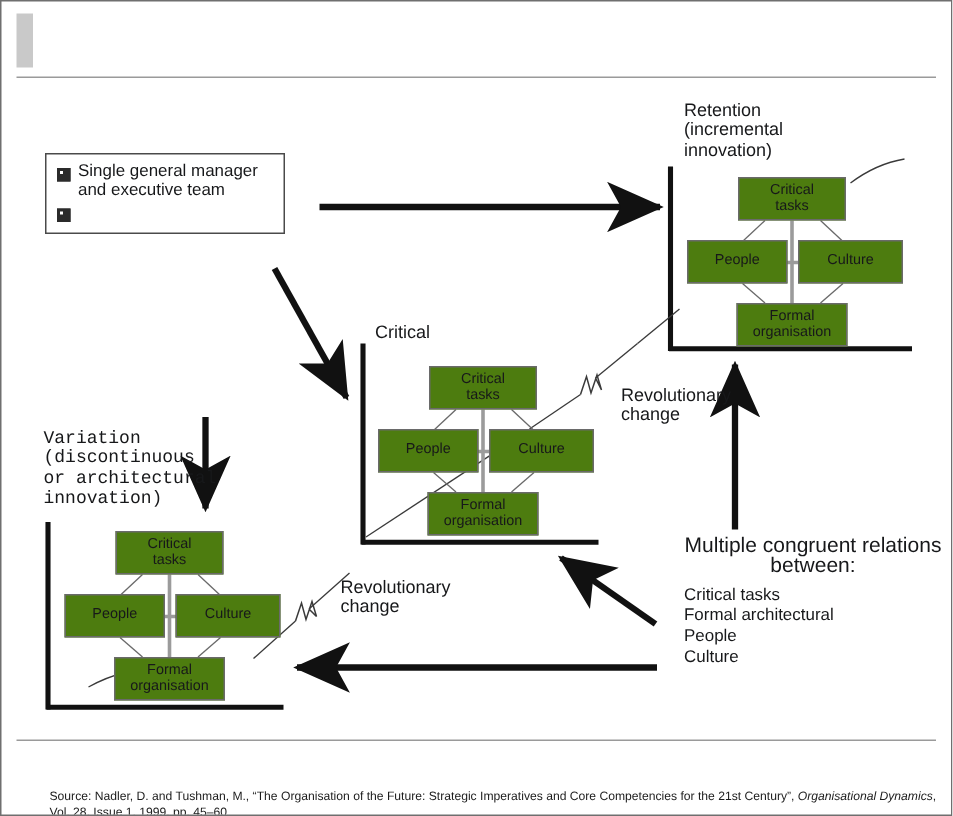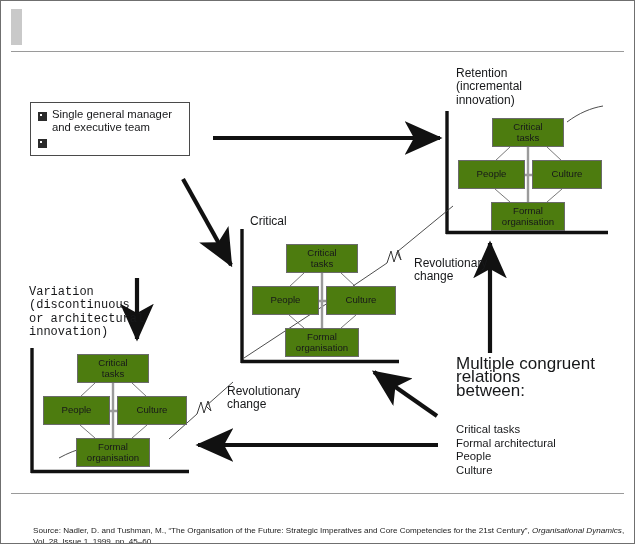--- a/index.html
+++ b/index.html
@@ -107,25 +107,26 @@
   #label-revchange-mid { left: 413px; top: 256px; }
   #label-revchange-low { left: 226px; top: 384px; }
   
   .relations {
     position: absolute;
     left: 455px;
     top: 356px;
     width: 172px;
   }
   .relations .rel-head {
-    font-size: 17px;
+    font-size: 14px;
     line-height: 13.4px;
     color: #17181a;
-    margin-bottom: 26px;
+    margin-bottom: 7px;
     white-space: pre-line;
+    text-align: center;
   }
   .relations .rel-item {
     font-size: 11.3px;
     line-height: 13.6px;
     color: #17181a;
   }
   
   .node {
     position: absolute;
     box-sizing: border-box;

